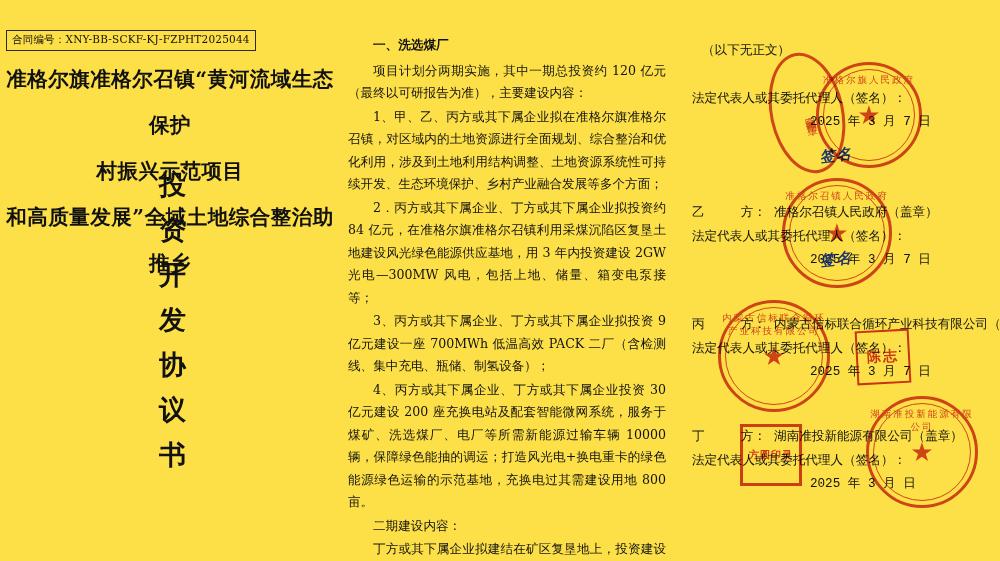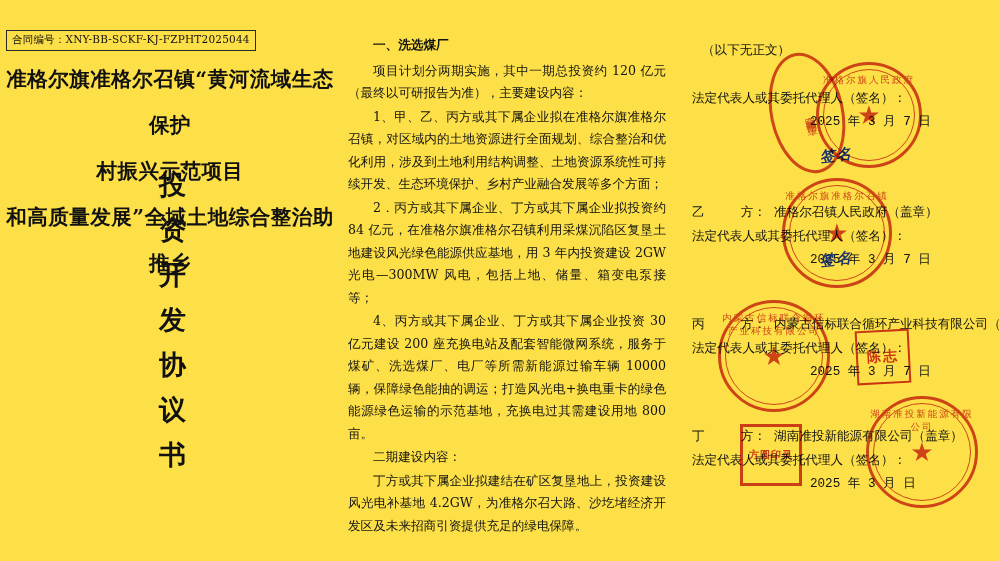--- a/index.html
+++ b/index.html
@@ -292,20 +292,21 @@
       <span>书</span>
     </div>
   </div>
 
   <div class="col-mid">
     <div class="mid-body">
       <p class="heading">一、洗选煤厂</p>
       <p>项目计划分两期实施，其中一期总投资约 120 亿元（最终以可研报告为准），主要建设内容：</p>
       <p>1、甲、乙、丙方或其下属企业拟在准格尔旗准格尔召镇，对区域内的土地资源进行全面规划、综合整治和优化利用，涉及到土地利用结构调整、土地资源系统性可持续开发、生态环境保护、乡村产业融合发展等多个方面；</p>
       <p>2．丙方或其下属企业、丁方或其下属企业拟投资约 84 亿元，在准格尔旗准格尔召镇利用采煤沉陷区复垦土地建设风光绿色能源供应基地，用 3 年内投资建设 2GW 光电—300MW 风电，包括上地、储量、箱变电泵接等；</p>
+      <p>3、丙方或其下属企业、丁方或其下属企业拟投资 9 亿元建设一座 700MWh 低温高效 PACK 二厂（含检测线、集中充电、瓶储、制氢设备）；</p>
       <p>4、丙方或其下属企业、丁方或其下属企业投资 30 亿元建设 200 座充换电站及配套智能微网系统，服务于煤矿、洗选煤厂、电厂等所需新能源过输车辆 10000 辆，保障绿色能抽的调运；打造风光电+换电重卡的绿色能源绿色运输的示范基地，充换电过其需建设用地 800 亩。</p>
       <p>二期建设内容：</p>
       <p>丁方或其下属企业拟建结在矿区复垦地上，投资建设风光电补基地 4.2GW，为准格尔召大路、沙圪堵经济开发区及未来招商引资提供充足的绿电保障。</p>
     </div>
   </div>
 
   <div class="col-right">
 
     <div class="right-note">（以下无正文）</div>
 
@@ -353,21 +354,21 @@
     <div class="arc">准格尔旗人民政府</div>
     <div class="star">★</div>
   </div>
 
   <div class="seal-oval" style="left:770px; top:52px; width:74px; height:122px; transform:rotate(-12deg);">
     <div class="ov-text">合同专用章</div>
   </div>
 
   <div class="seal" style="left:782px; top:178px; width:110px; height:110px;">
     <div class="seal-inner"></div>
-    <div class="arc">准格尔旗准格尔召镇</div>
+    <div class="arc">准格尔召镇人民政府</div>
     <div class="star">★</div>
   </div>
 
   <div class="seal" style="left:718px; top:300px; width:112px; height:112px;">
     <div class="seal-inner"></div>
     <div class="arc">内蒙古信标联合循环产业科技有限公司</div>
     <div class="star">★</div>
   </div>
 
   <div class="seal-name" style="left:856px; top:330px; width:54px; height:54px; transform:rotate(-3deg);">

